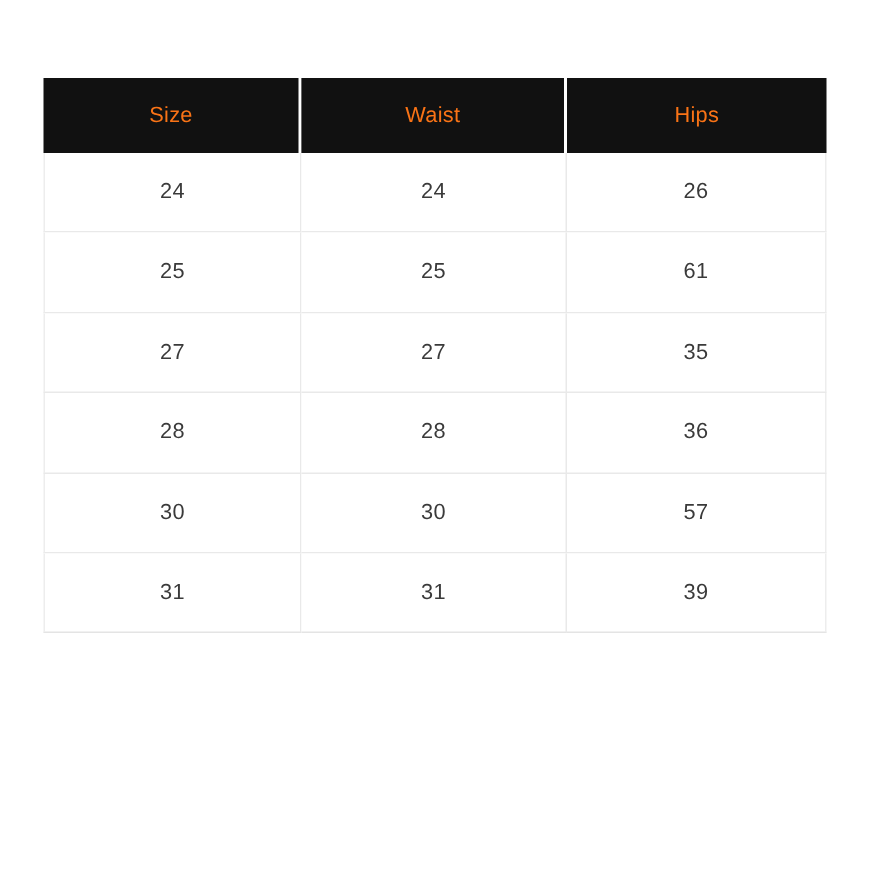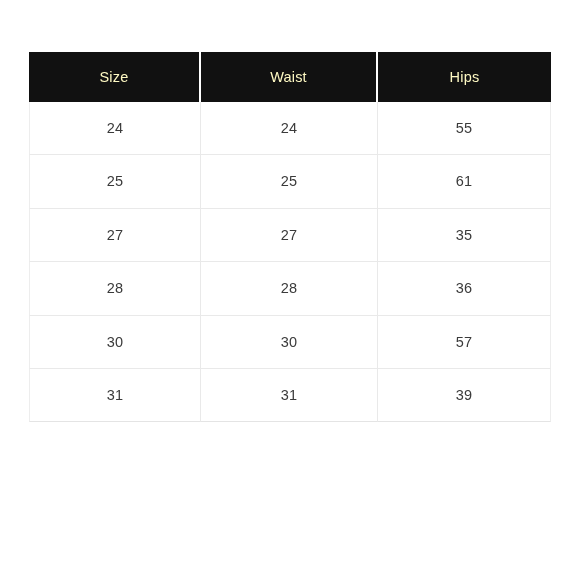--- a/index.html
+++ b/index.html
@@ -29,21 +29,21 @@
     table-layout: fixed;
   }
 
   table.size-chart col.c-size  { width: 172px; }
   table.size-chart col.c-waist { width: 177px; }
   table.size-chart col.c-hips  { width: 173px; }
 
   
   thead th {
     background: #111111;
-    color: #fef9c3;
+    color: #f97316;
     font-size: 14.5px;
     font-weight: 400;
     line-height: 1;
     height: 50px;
     text-align: center;
     vertical-align: middle;
     padding: 0;
     border: 0;
     border-right: 2px solid #ffffff;
     letter-spacing: 0.2px;
@@ -91,21 +91,21 @@
       <tr>
         <th>Size</th>
         <th>Waist</th>
         <th class="last">Hips</th>
       </tr>
     </thead>
     <tbody>
       <tr>
         <td>24</td>
         <td>24</td>
-        <td class="last">55</td>
+        <td class="last">26</td>
       </tr>
       <tr>
         <td>25</td>
         <td>25</td>
         <td class="last">61</td>
       </tr>
       <tr>
         <td>27</td>
         <td>27</td>
         <td class="last">35</td>

